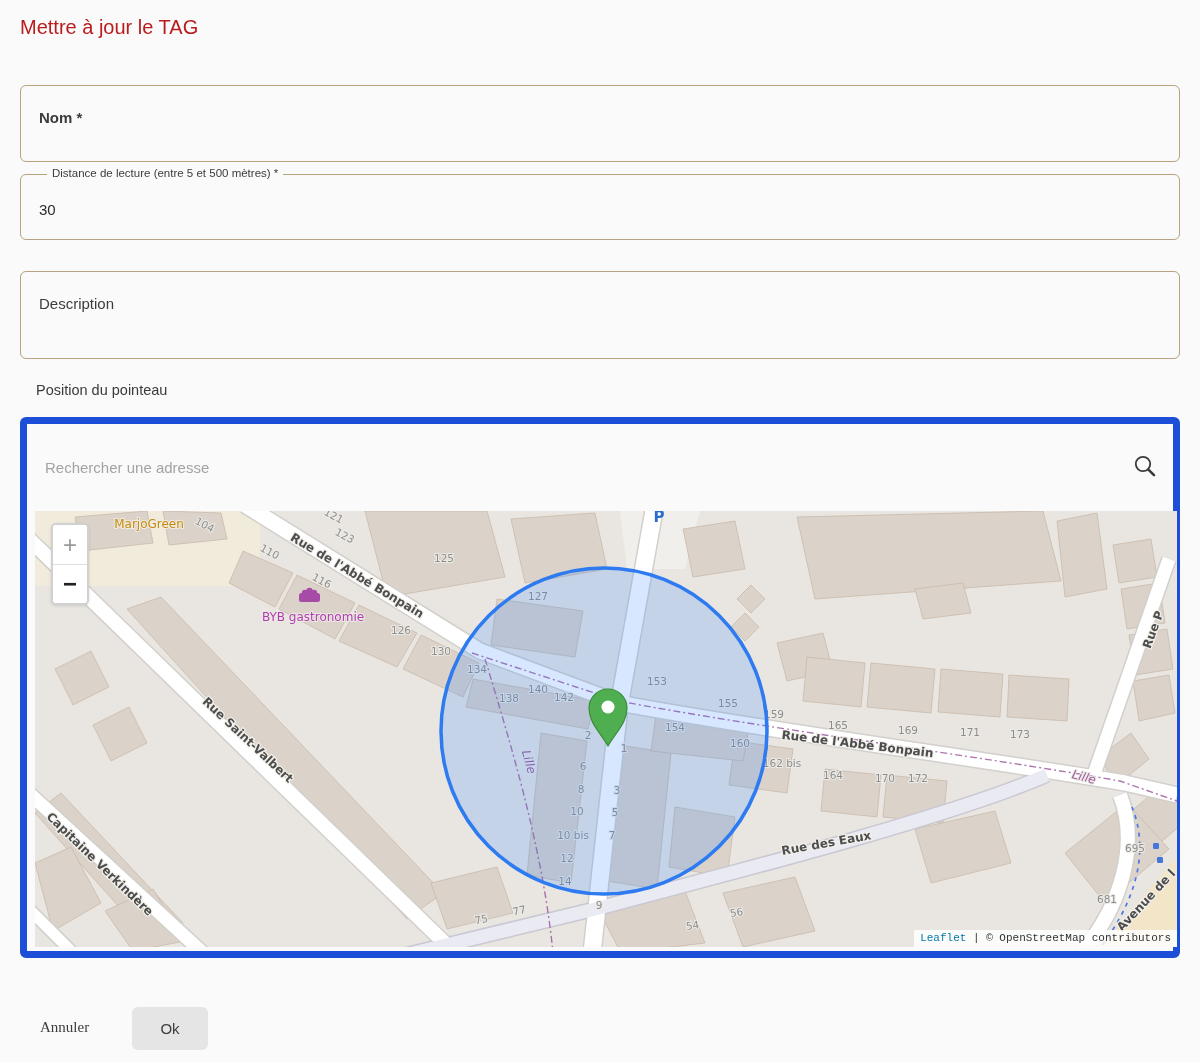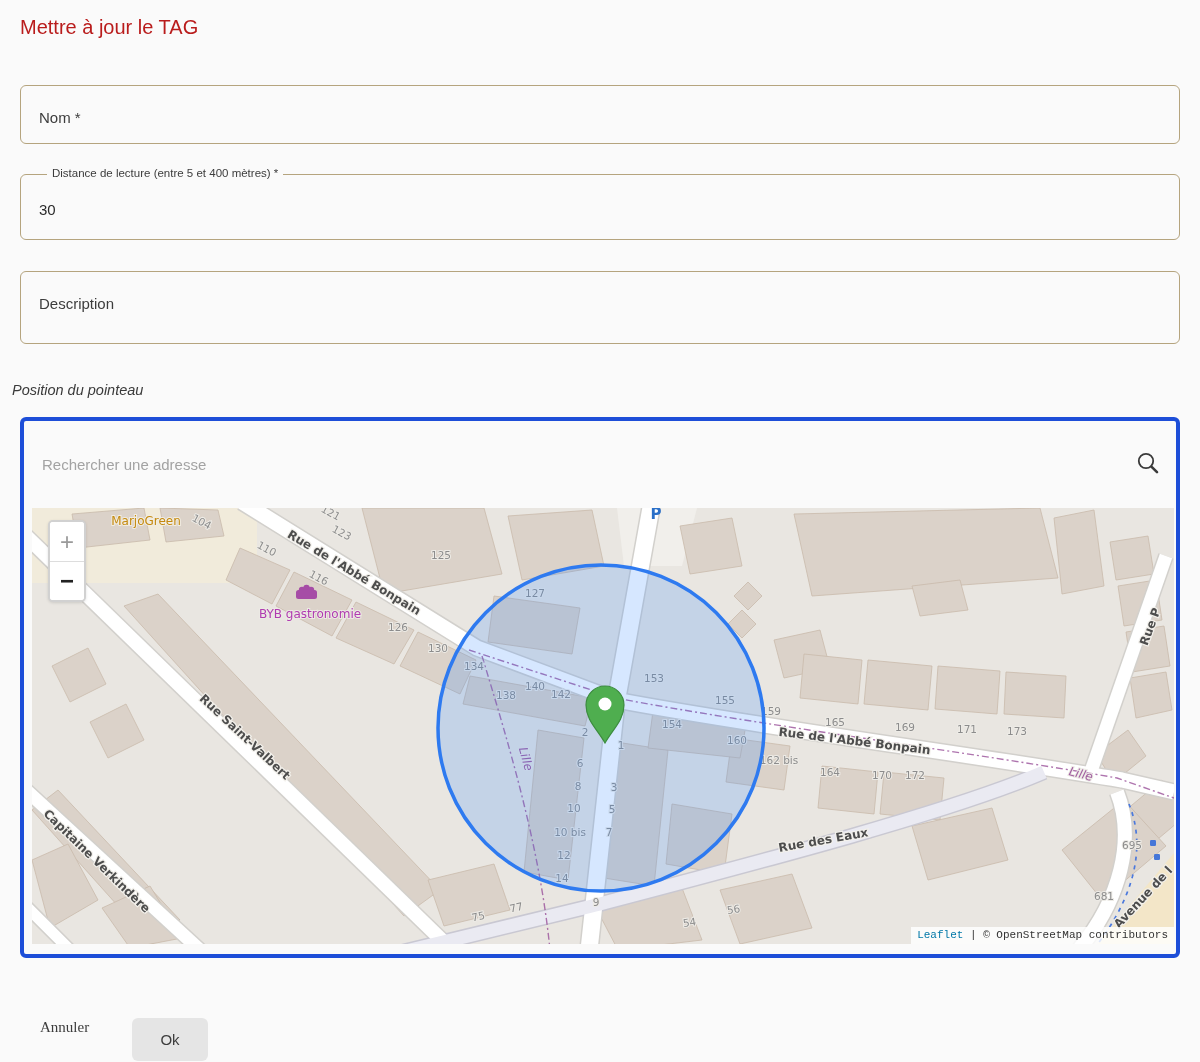--- a/index.html
+++ b/index.html
@@ -6,47 +6,47 @@
   html,body { margin:0; padding:0; }
   body {
     width:1200px; height:1062px; position:relative;
     background:#fafafa; color:#333;
     font-family:"Liberation Sans", sans-serif;
     overflow:hidden;
   }
   .title { position:absolute; left:20px; top:16px; font-size:20px; font-weight:500; color:#b91c1c; }
 
   .field { position:absolute; left:20px; width:1160px; border:1px solid #b5a47e; border-radius:6px; background:transparent; }
-  #field-name { top:85px; height:59px; }
+  #field-name { top:85px; height:77px;font-weight:bold; }
   #field-distance { top:174px; height:66px; }
-  #field-desc { top:271px; height:73px; }
+  #field-desc { top:271px; height:88px; }
   .field-label { position:absolute; left:18px; top:23px; font-size:15px; color:#3c3c3c; }
   .notch-label { position:absolute; left:26px; top:-8px; background:#fafafa; padding:0 5px; font-size:11.5px; color:#3c3c3c; white-space:nowrap; }
   .field-value { position:absolute; left:18px; top:26px; font-size:15px; color:#2b2b2b; }
 
-  .section-label { position:absolute; left:12px; top:382px; font-size:14.5px; color:#3a3a3a;font-style:italic; }
-
-  .map-card { position:absolute; left:20px; top:417px; width:1160px; height:541px; border:4px solid #1d4ed8; border-radius:6px; }
+  .section-label { position:absolute; left:36px; top:382px; font-size:14.5px; color:#3a3a3a; }
+
+  .map-card { position:absolute; left:20px; top:417px; width:1160px; height:541px; border:7px solid #1d4ed8; border-radius:6px; }
   .search-row { position:absolute; left:0; top:0; width:100%; height:87px; }
   .search-ph { position:absolute; left:18px; top:35px; font-size:15px; color:#a3a3a3; }
   .search-icon { position:absolute; right:15px; top:30px; width:26px; height:26px; cursor:pointer; }
 
   .map { position:absolute; left:8px; top:87px; width:1142px; height:436px; overflow:hidden; background:#e9e6e1; cursor:grab; }
   .map svg.basemap { position:absolute; left:0; top:0; }
 
   .zoom-ctl { position:absolute; left:16px; top:12px; width:38px; border:2px solid rgba(0,0,0,0.18); border-radius:5px; overflow:hidden; z-index:20; background:#fff; box-shadow:0 1px 3px rgba(0,0,0,0.12); }
   .zoom-btn { display:block; width:34px; height:39px; background:#fff; border:none; padding:0; text-align:center; font-size:24px; line-height:38px; font-family:inherit; cursor:pointer; }
   .zoom-btn.plus { color:#9a9a9a; }
   .zoom-btn.minus { color:#222; border-top:1px solid #ddd; font-weight:bold; }
 
   .attribution { position:absolute; right:0; bottom:0; background:rgba(255,255,255,0.82); padding:2px 6px 3px 6px; font-size:11px; color:#333; z-index:20; font-family:Liberation Mono, monospace; }
   .attribution a { color:#0078A8; text-decoration:none; cursor:pointer; }
 
   .btn-text { position:absolute; left:38px; top:1013px; background:none; border:none; font-size:15px; color:#3c3c3c; font-family:Liberation Serif, serif; cursor:pointer; padding:6px 2px; }
-  .btn-ok { position:absolute; left:132px; top:1007px; width:76px; height:43px; background:#e5e5e5; border:none; border-radius:6px; font-size:15px; color:#3c3c3c; font-family:inherit; cursor:pointer;margin-top:11px; }
+  .btn-ok { position:absolute; left:132px; top:1007px; width:76px; height:43px; background:#e5e5e5; border:none; border-radius:6px; font-size:15px; color:#3c3c3c; font-family:inherit; cursor:pointer; }
 
   
   text { font-family:"DejaVu Sans", sans-serif; }
   .lbl-street   { font-size:12px; font-weight:bold; fill:#4d4d4d; paint-order:stroke; stroke:#f2f0eb; stroke-width:2.4px; }
   .lbl-num      { font-size:10.5px; fill:#8c8c8c; paint-order:stroke; stroke:#edebe6; stroke-width:2px; }
   .lbl-boundary { font-size:12px; font-style:italic; fill:#a05ca0; paint-order:stroke; stroke:#ece9e4; stroke-width:2px; }
   .lbl-poi-orange { font-size:12px; fill:#c4890e; paint-order:stroke; stroke:#f1ece1; stroke-width:2px; }
   .lbl-poi-purple { font-size:12px; fill:#b03bb0; paint-order:stroke; stroke:#ece9e4; stroke-width:2px; }
   .lbl-parking  { font-size:15px; font-weight:bold; fill:#2a6fc8; }
 </style>
@@ -55,21 +55,21 @@
 
 <div>
 
   <div class="title">Mettre à jour le TAG</div>
 
   <div class="field" id="field-name">
     <span class="field-label">Nom *</span>
   </div>
 
   <div class="field" id="field-distance">
-    <span class="notch-label">Distance de lecture (entre 5 et 400 mètres) *</span>
+    <span class="notch-label">Distance de lecture (entre 5 et 500 mètres) *</span>
     <span class="field-value">30</span>
   </div>
 
   <div class="field" id="field-desc">
     <span class="field-label">Description</span>
   </div>
 
   <div class="section-label">Position du pointeau</div>
 
   <div class="map-card">

